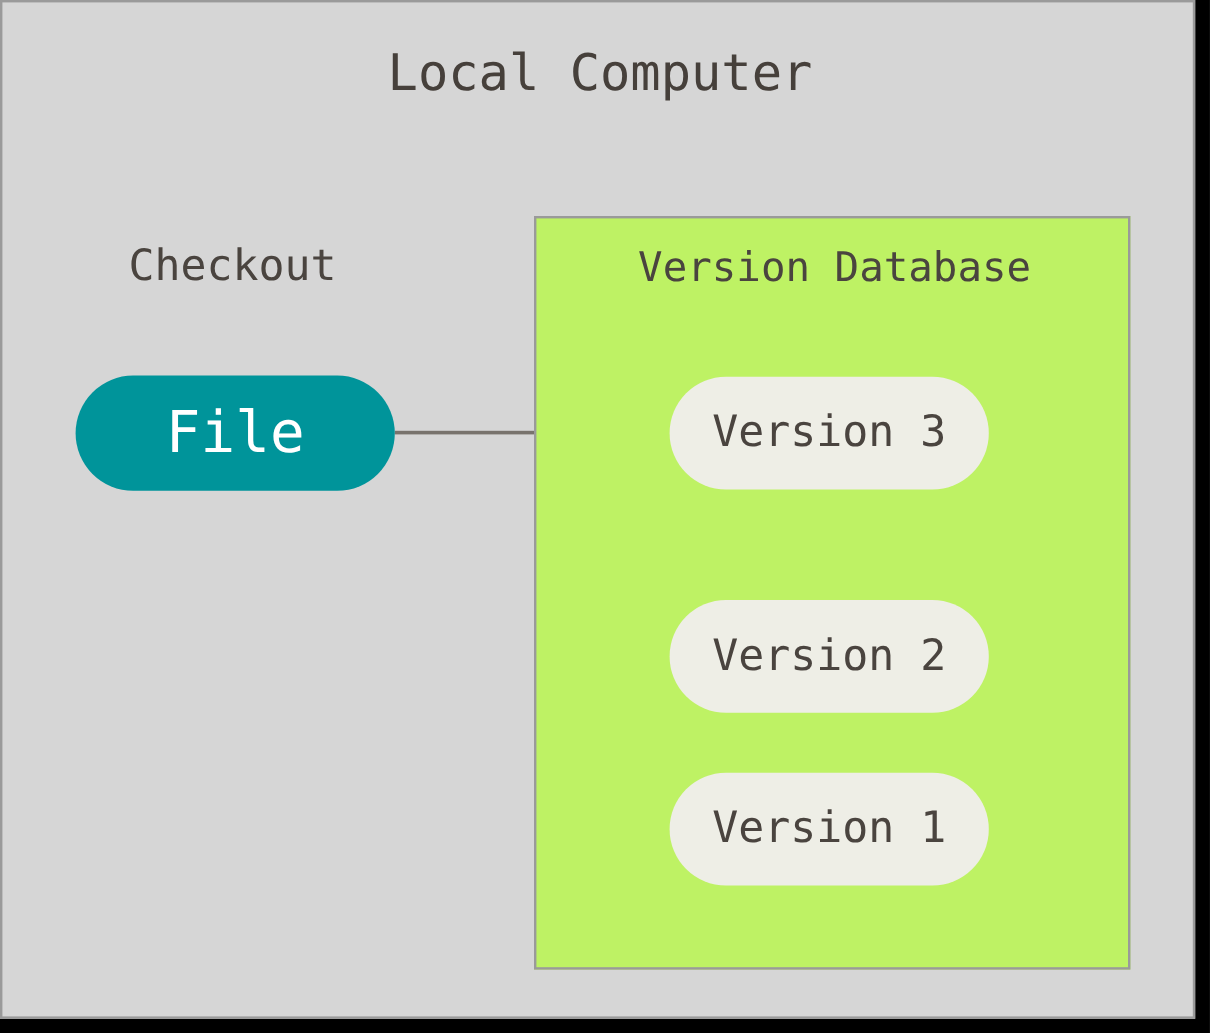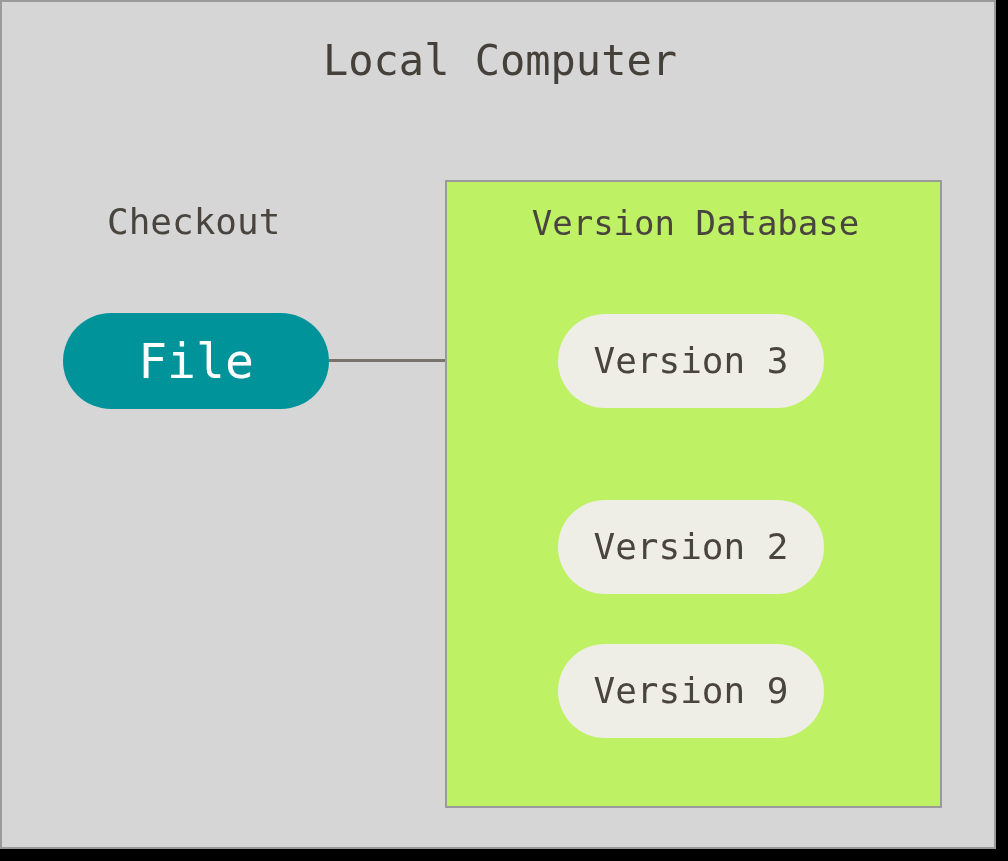--- a/index.html
+++ b/index.html
@@ -161,16 +161,16 @@
     <div class="version-database-box">
       <div class="version-database-title">Version Database</div>
     </div>
 
     <div class="node node-file">File</div>
 
     <div class="node node-version node-version-3">Version 3</div>
 
     <div class="node node-version node-version-2">Version 2</div>
 
-    <div class="node node-version node-version-1">Version 9</div>
+    <div class="node node-version node-version-1">Version 1</div>
 
   </div>
 </div>
 
 </body></html>

